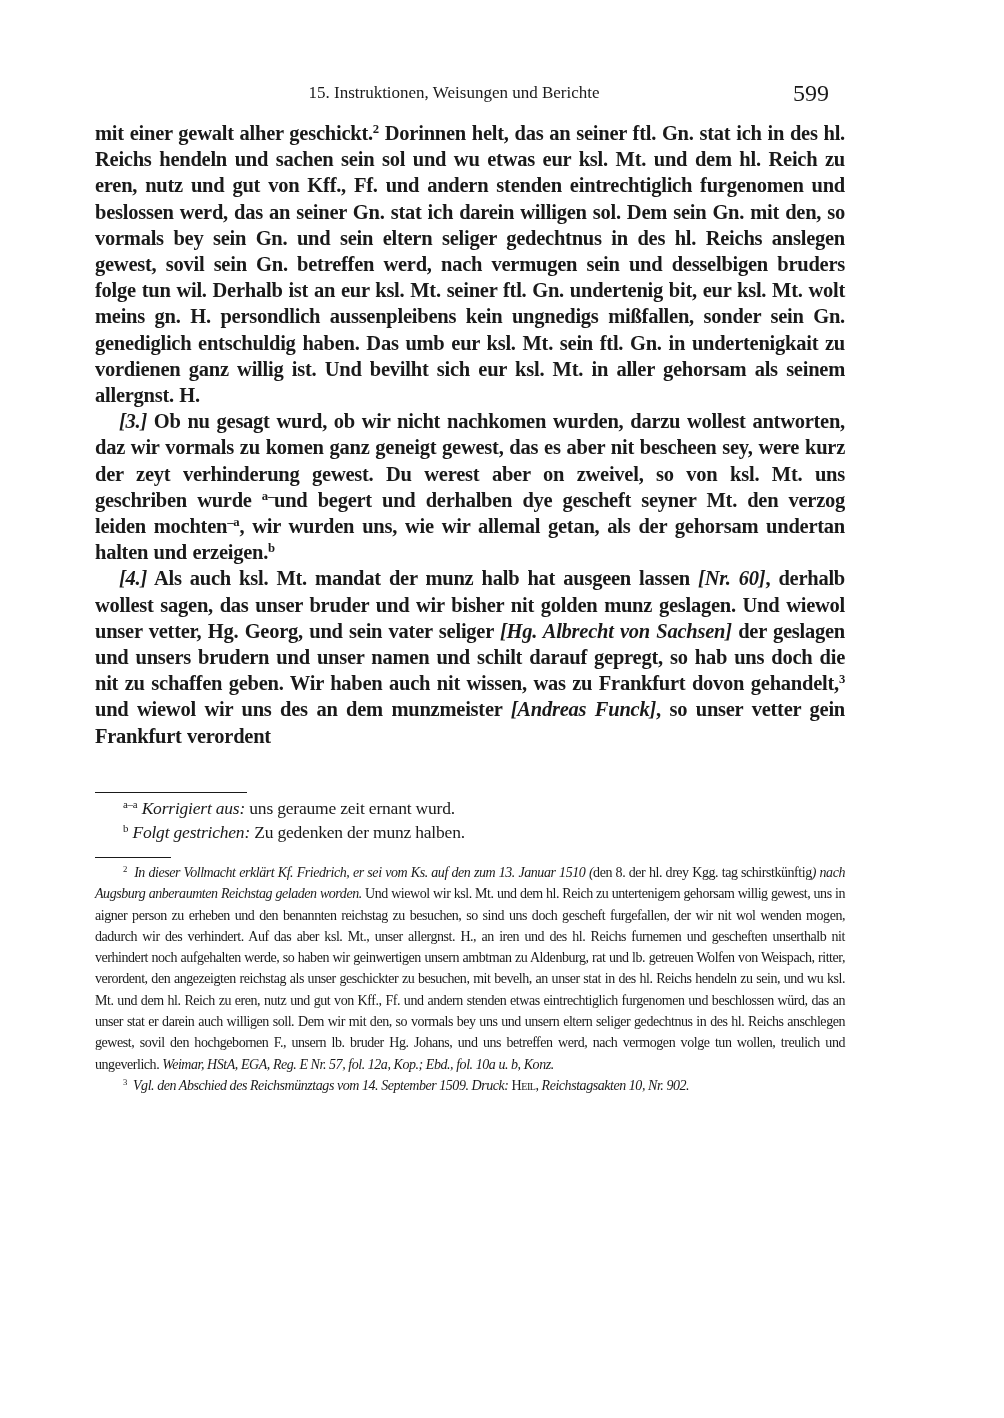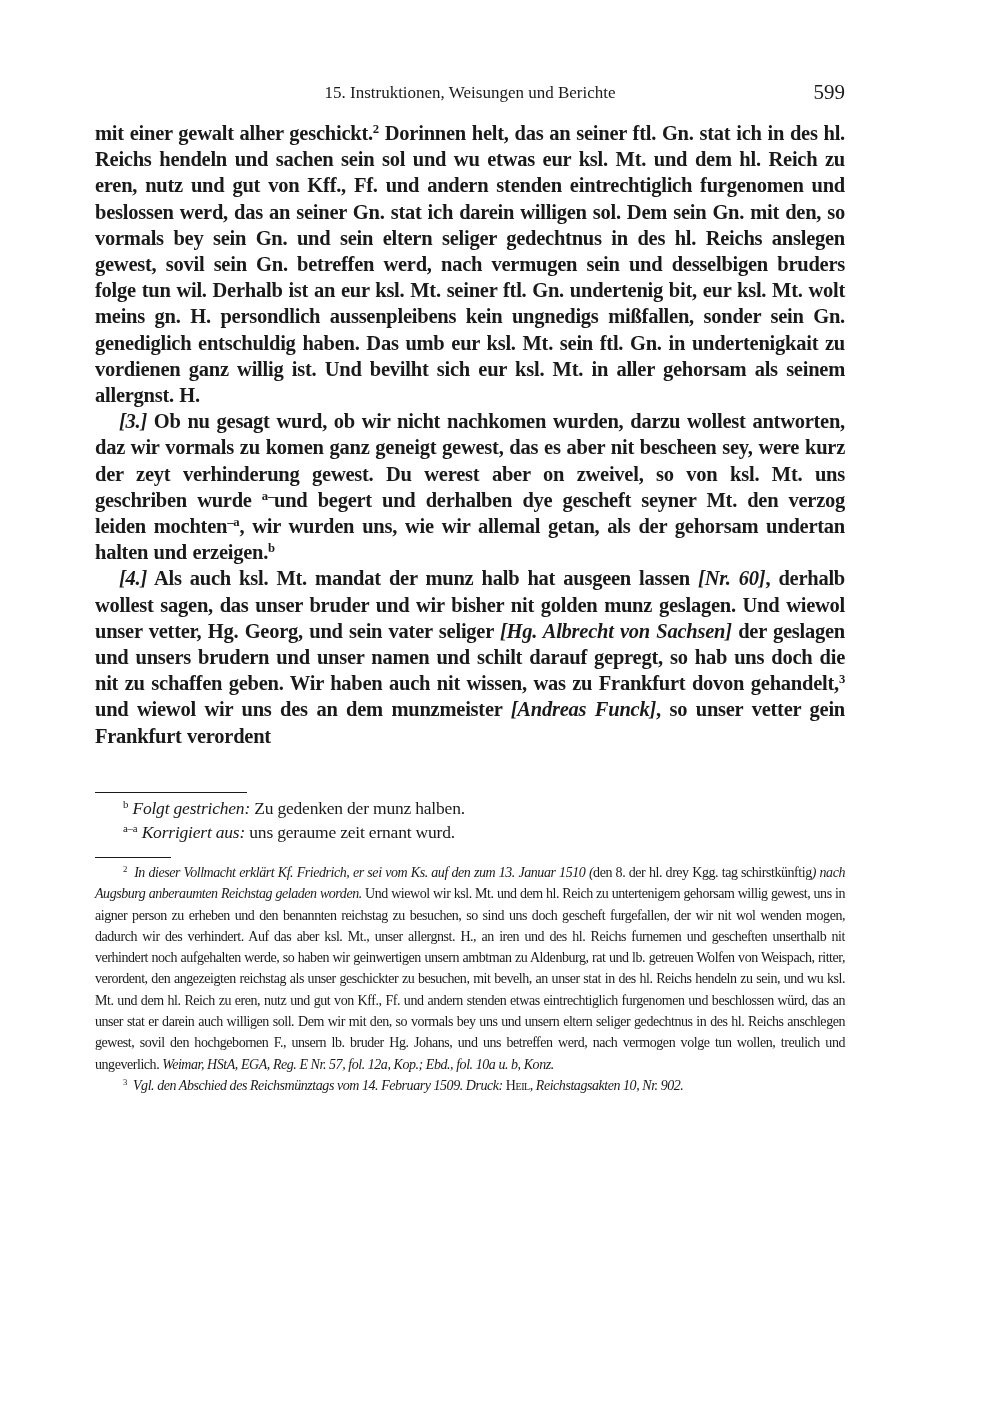--- a/index.html
+++ b/index.html
@@ -1,20 +1,20 @@
 <!DOCTYPE html>
 <html><head>
 <meta charset="utf-8">
 <style>
   html, body { margin: 0; padding: 0; background: #ffffff; }
   body { width: 1004px; height: 1418px; position: relative; overflow: hidden; color: #1a1a1a;
          font-family: "Liberation Serif", "DejaVu Serif", serif; }
-  .header { position: absolute; top: 80px; left: 95px; width: 750px; height: 28px; }
+  .header { position: absolute; top: 80px; left: 79px; width: 750px; height: 28px; }
   .running-title { position: absolute; left: 0; right: 0; text-align: center; font-size: 17px; top: 3px; }
-  .page-number { position: absolute; right: 0; top: 0; font-size: 21px; }
+  .page-number { position: absolute; right: 0; top: 0; font-size: 24px; }
   .body-text { position: absolute; top: 120px; left: 95px; width: 750px; font-size: 20.5px; line-height: 26.2px;
                text-align: justify; letter-spacing: -0.25px; word-spacing: 0.5px; }
   .body-text p { margin: 0; font-weight: bold; }
   .body-text p.indent { text-indent: 24px; }
   i { font-style: italic; }
   sup { font-size: 0.62em; vertical-align: 0.55em; line-height: 0; }
   .rule { position: absolute; left: 95px; height: 1px; background: #1a1a1a; }
   .rule-a { top: 792px; width: 152px; }
   .rule-b { top: 857px; width: 76px; }
   .textual-notes { position: absolute; top: 796px; left: 95px; width: 750px; font-size: 17.5px; line-height: 24px; letter-spacing: -0.2px; }
@@ -33,21 +33,21 @@
 </div>
 
 <div class="body-text">
   <p><span>mit einer gewalt alher geschickt.</span><sup>2</sup><span> Dorinnen helt, das an seiner ftl. Gn. stat ich in des hl. Reichs hendeln und sachen sein sol und wu etwas eur ksl. Mt. und dem hl. Reich zu eren, nutz und gut von Kff., Ff. und andern stenden eintrechtiglich furgenomen und beslossen werd, das an seiner Gn. stat ich darein willigen sol. Dem sein Gn. mit den, so vormals bey sein Gn. und sein eltern seliger gedechtnus in des hl. Reichs anslegen gewest, sovil sein Gn. betreffen werd, nach vermugen sein und desselbigen bruders folge tun wil. Derhalb ist an eur ksl. Mt. seiner ftl. Gn. undertenig bit, eur ksl. Mt. wolt meins gn. H. persondlich aussenpleibens kein ungnedigs mißfallen, sonder sein Gn. genediglich entschuldig haben. Das umb eur ksl. Mt. sein ftl. Gn. in undertenigkait zu vordienen ganz willig ist. Und bevilht sich eur ksl. Mt. in aller gehorsam als seinem allergnst. H.</span></p>
   <p class="indent"><i>[3.]</i><span> Ob nu gesagt wurd, ob wir nicht nachkomen wurden, darzu wollest antworten, daz wir vormals zu komen ganz geneigt gewest, das es aber nit bescheen sey, were kurz der zeyt verhinderung gewest. Du werest aber on zweivel, so von ksl. Mt. uns geschriben wurde </span><sup>a–</sup><span>und begert und derhalben dye gescheft seyner Mt. den verzog leiden mochten</span><sup>–a</sup><span>, wir wurden uns, wie wir allemal getan, als der gehorsam undertan halten und erzeigen.</span><sup>b</sup></p>
   <p class="indent"><i>[4.]</i><span> Als auch ksl. Mt. mandat der munz halb hat ausgeen lassen </span><i>[Nr. 60]</i><span>, derhalb wollest sagen, das unser bruder und wir bisher nit golden munz geslagen. Und wiewol unser vetter, Hg. Georg, und sein vater seliger </span><i>[Hg. Albrecht von Sachsen]</i><span> der geslagen und unsers brudern und unser namen und schilt darauf gepregt, so hab uns doch die nit zu schaffen geben. Wir haben auch nit wissen, was zu Frankfurt dovon gehandelt,</span><sup>3</sup><span> und wiewol wir uns des an dem munzmeister </span><i>[Andreas Funck]</i><span>, so unser vetter gein Frankfurt verordent</span></p>
 </div>
 
 <div class="rule rule-a"></div>
 <div class="textual-notes">
+  <p><sup>a–a</sup> <i>Korrigiert aus:</i><span> uns geraume zeit ernant wurd.</span></p>
   <p><sup>b</sup> <i>Folgt gestrichen:</i><span> Zu gedenken der munz halben.</span></p>
-  <p><sup>a–a</sup> <i>Korrigiert aus:</i><span> uns geraume zeit ernant wurd.</span></p>
 </div>
 
 <div class="rule rule-b"></div>
 <div class="fn-notes">
   <p><sup>2</sup>&nbsp; <i>In dieser Vollmacht erklärt Kf. Friedrich, er sei vom Ks. auf den zum 13. Januar 1510 (</i><span>den 8. der hl. drey Kgg. tag schirstkünftig</span><i>) nach Augsburg anberaumten Reichstag geladen worden.</i><span> Und wiewol wir ksl. Mt. und dem hl. Reich zu untertenigem gehorsam willig gewest, uns in aigner person zu erheben und den benannten reichstag zu besuchen, so sind uns doch gescheft furgefallen, der wir nit wol wenden mogen, dadurch wir des verhindert. Auf das aber ksl. Mt., unser allergnst. H., an iren und des hl. Reichs furnemen und gescheften unserthalb nit verhindert noch aufgehalten werde, so haben wir geinwertigen unsern ambtman zu Aldenburg, rat und lb. getreuen Wolfen von Weispach, ritter, verordent, den angezeigten reichstag als unser geschickter zu besuchen, mit bevelh, an unser stat in des hl. Reichs hendeln zu sein, und wu ksl. Mt. und dem hl. Reich zu eren, nutz und gut von Kff., Ff. und andern stenden etwas eintrechtiglich furgenomen und beschlossen würd, das an unser stat er darein auch willigen soll. Dem wir mit den, so vormals bey uns und unsern eltern seliger gedechtnus in des hl. Reichs anschlegen gewest, sovil den hochgebornen F., unsern lb. bruder Hg. Johans, und uns betreffen werd, nach vermogen volge tun wollen, treulich und ungeverlich. </span><i>Weimar, HStA, EGA, Reg. E Nr. 57, fol. 12a, Kop.; Ebd., fol. 10a u. b, Konz.</i></p>
-  <p><sup>3</sup>&nbsp; <i>Vgl. den Abschied des Reichsmünztags vom 14. February 1509. Druck:</i> <span class="sc">Heil</span>, <i>Reichstagsakten 10, Nr. 902.</i></p>
+  <p><sup>3</sup>&nbsp; <i>Vgl. den Abschied des Reichsmünztags vom 14. September 1509. Druck:</i> <span class="sc">Heil</span>, <i>Reichstagsakten 10, Nr. 902.</i></p>
 </div>
 
 </body></html>

